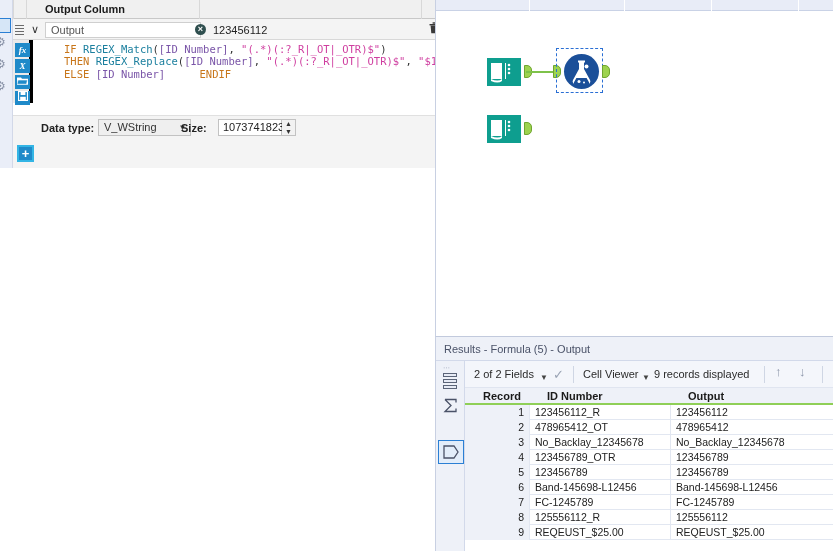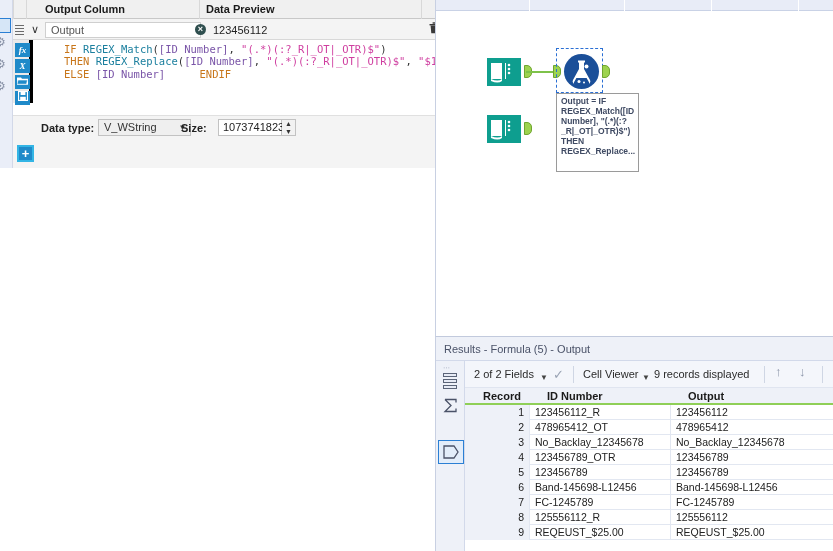--- a/index.html
+++ b/index.html
@@ -284,21 +284,20 @@
       <span class="rail-gear" style="top:58px;">⚙</span>
       <span class="rail-gear" style="top:80px;">⚙</span>
       <div id="rail-sel"></div>
     </div>
 
     <div id="col-header">
       <div class="hdr-sep" style="left:0px;"></div>
       <div class="hdr-sep" style="left:13px;"></div>
       <div class="hdr-cell" style="left:14px;width:180px;margin-left:12px;">Output Column</div>
       <div class="hdr-sep" style="left:186px;"></div>
-      <div class="hdr-cell" style="left:187px;width:220px;">Data Preview</div>
       <div class="hdr-sep" style="left:408px;"></div>
     </div>
 
     <div id="outcol-row">
       <div id="grip">
         <i></i>
           <i></i>
           <i></i>
           <i></i>
       </div>
@@ -386,21 +385,20 @@
         <path d="M12.4 24 h10.2 l2.4 4.2 a2 2 0 0 1 -1.8 3 h-11.4 a2 2 0 0 1 -1.8 -3 z" fill="#1b4f99"></path>
         <circle cx="15" cy="27.5" r="1.5" fill="#ffffff"></circle>
         <circle cx="20" cy="28.5" r="1" fill="#ffffff"></circle>
         <rect x="14" y="6.5" width="7" height="2" fill="#ffffff"></rect>
         <circle cx="22.5" cy="12.5" r="2" fill="#ffffff"></circle>
       </svg>
     </div>
   </div>
   <div class="anchor" style="left:602px;top:65px;"></div>
 
-  <div id="tooltip">Output = IF REGEX_Match([ID Number], "(.*)(:?_R|_OT|_OTR)$") THEN REGEX_Replace...</div>
 
   <div class="booknode" style="left:485px;top:112px;">
     <svg width="38" height="34" viewBox="0 0 38 34">
       <path d="M2 3 h34 v28 h-34 z" fill="#0e9e8f"></path>
       <path d="M6 8 h11 v16 h-11 z" fill="#ffffff"></path>
       <path d="M19 8 h2 v16 h-2 z" fill="#ffffff"></path>
       <path d="M6 24 q7 3 11 0 v2 q-4 3 -11 0 z" fill="#ffffff"></path>
       <circle cx="24" cy="10" r="1.3" fill="#ffffff"></circle>
       <circle cx="24" cy="14" r="1.3" fill="#ffffff"></circle>
       <circle cx="24" cy="18" r="1.3" fill="#ffffff"></circle>

